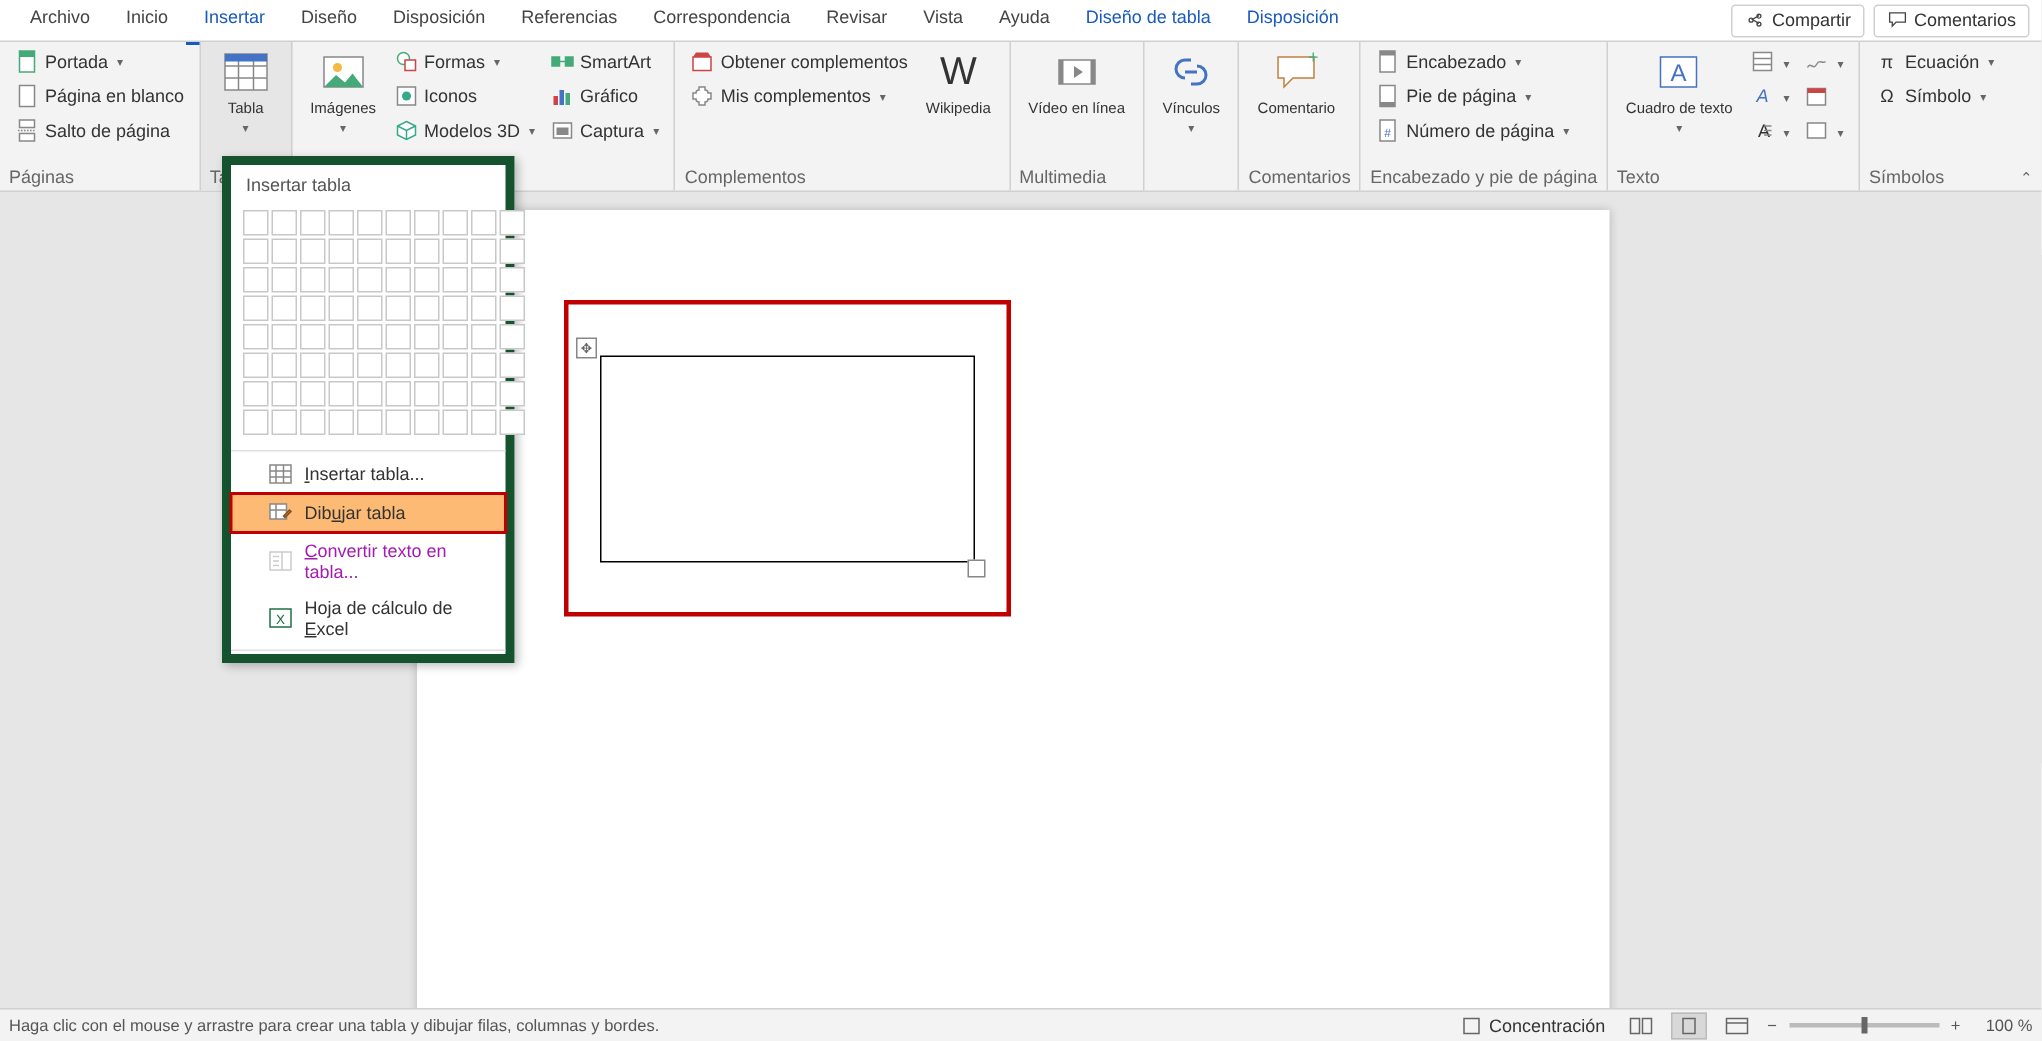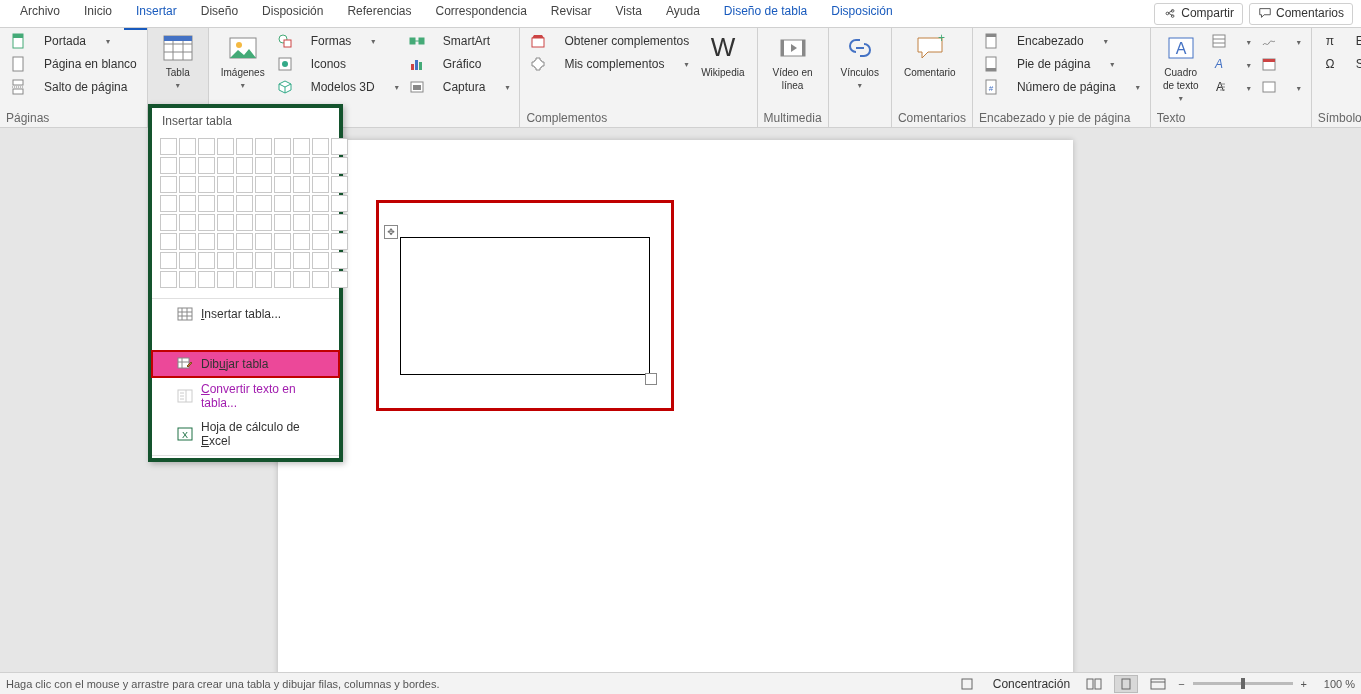--- a/index.html
+++ b/index.html
@@ -13,37 +13,37 @@
 .tabs-spacer { flex: 1; }
 .share-btn { display: flex; border: 1px solid #d0d0d0; border-radius: 3px; padding: 2px 8px; margin-left: 6px; height: 22px; cursor: pointer; gap: 4px; }
 .share-btn svg { width: 14px; height: 14px; }
 
 
 .ribbon { display: flex; align-items: stretch; height: 100px; background: #f3f3f3; border-bottom: 1px solid #d0d0d0; }
 .group { display: flex; flex-direction: column; border-right: 1px solid #d0d0d0; padding: 2px 6px 0 6px; }
 .group-body { flex: 1; display: flex; align-items: flex-start; gap: 2px; }
 .group-label { font-size: 12px; color: #666; text-align: left; padding: 1px 0 2px 0; white-space: nowrap; }
 .vstack { display: flex; flex-direction: column; gap: 1px; }
-.cmd { display: flex; align-items: center; gap: 18px; padding: 1px 4px; cursor: pointer; white-space: nowrap; font-size: 12px; color: #333; height: 22px; }
+.cmd { display: flex; align-items: center; gap: 4px; padding: 1px 4px; cursor: pointer; white-space: nowrap; font-size: 12px; color: #333; height: 22px; }
 .cmd svg, .cmd .ico { width: 16px; height: 16px; flex-shrink: 0; }
 .bigcmd { display: flex; flex-direction: column; align-items: center; justify-content: flex-start; padding: 2px 6px; cursor: pointer; gap: 2px; min-width: 48px; }
 .bigcmd svg { width: 32px; height: 32px; }
 .bigcmd .lbl { font-size: 10px; text-align: center; line-height: 13px; }
 .bigcmd .drop { font-size: 8px; color: #666; }
 .chev::after { content: "▾"; font-size: 8px; color: #666; margin-left: 2px; }
 .collapse { margin-left: auto; align-self: flex-end; padding: 2px 6px; cursor: pointer; color: #666; font-size: 10px; }
 
 
-.dropdown { position: absolute; left: 148px; top: 104px; width: 195px; background: #fff; border: 4px solid #14532d; box-shadow: 2px 2px 6px rgba(0,0,0,0.25); z-index: 50; }
+.dropdown { position: absolute; left: 148px; top: 104px; width: 195px; background: #fff; border: 6px solid #14532d; box-shadow: 2px 2px 6px rgba(0,0,0,0.25); z-index: 50; }
 .dd-title { padding: 6px 10px; font-size: 12px; color: #555; }
 .dd-grid { display: grid; grid-template-columns: repeat(10, 17px); grid-template-rows: repeat(8, 17px); gap: 2px; padding: 4px 8px 8px 8px; }
 .dd-cell { border: 1px solid #c8c8c8; background: #fff; }
 .dd-sep { height: 1px; background: #e0e0e0; margin: 2px 0; }
 .dd-item { display: flex; align-items: center; gap: 8px; padding: 5px 25px; cursor: pointer; font-size: 12px; }
-.dd-item.hl { background: #ec4899; outline: 2px solid #c00000; outline-offset: -1px; margin-top: 24px; }
+.dd-item.hl { background: #fdba74; outline: 2px solid #c00000; outline-offset: -1px; }
 .dd-item.disabled { color: #a21caf; cursor: default; }
 .dd-item svg { width: 16px; height: 16px; flex-shrink: 0; }
 .dd-item .arrow { margin-left: auto; font-size: 10px; color: #666; }
 
 
 .workspace { position: absolute; left: 0; top: 128px; right: 0; bottom: 22px; background: #e6e6e6; overflow: hidden; }
 .page { position: absolute; left: 278px; top: 12px; width: 795px; height: 1100px; background: #fff; box-shadow: 0 0 6px rgba(0,0,0,0.2); }
 .red-box-doc { position: absolute; left: 376px; top: 72px; width: 298px; height: 211px; border: 3px solid #c00000; z-index: 40; }
 .table-obj { position: absolute; left: 400px; top: 109px; width: 250px; height: 138px; border: 1px solid #000; background: #fff; z-index: 38; }
 .table-move { position: absolute; left: 384px; top: 97px; width: 14px; height: 14px; border: 1px solid #888; background: #fff; z-index: 39; display:flex; align-items:center; justify-content:center; font-size:9px; color:#666;}

